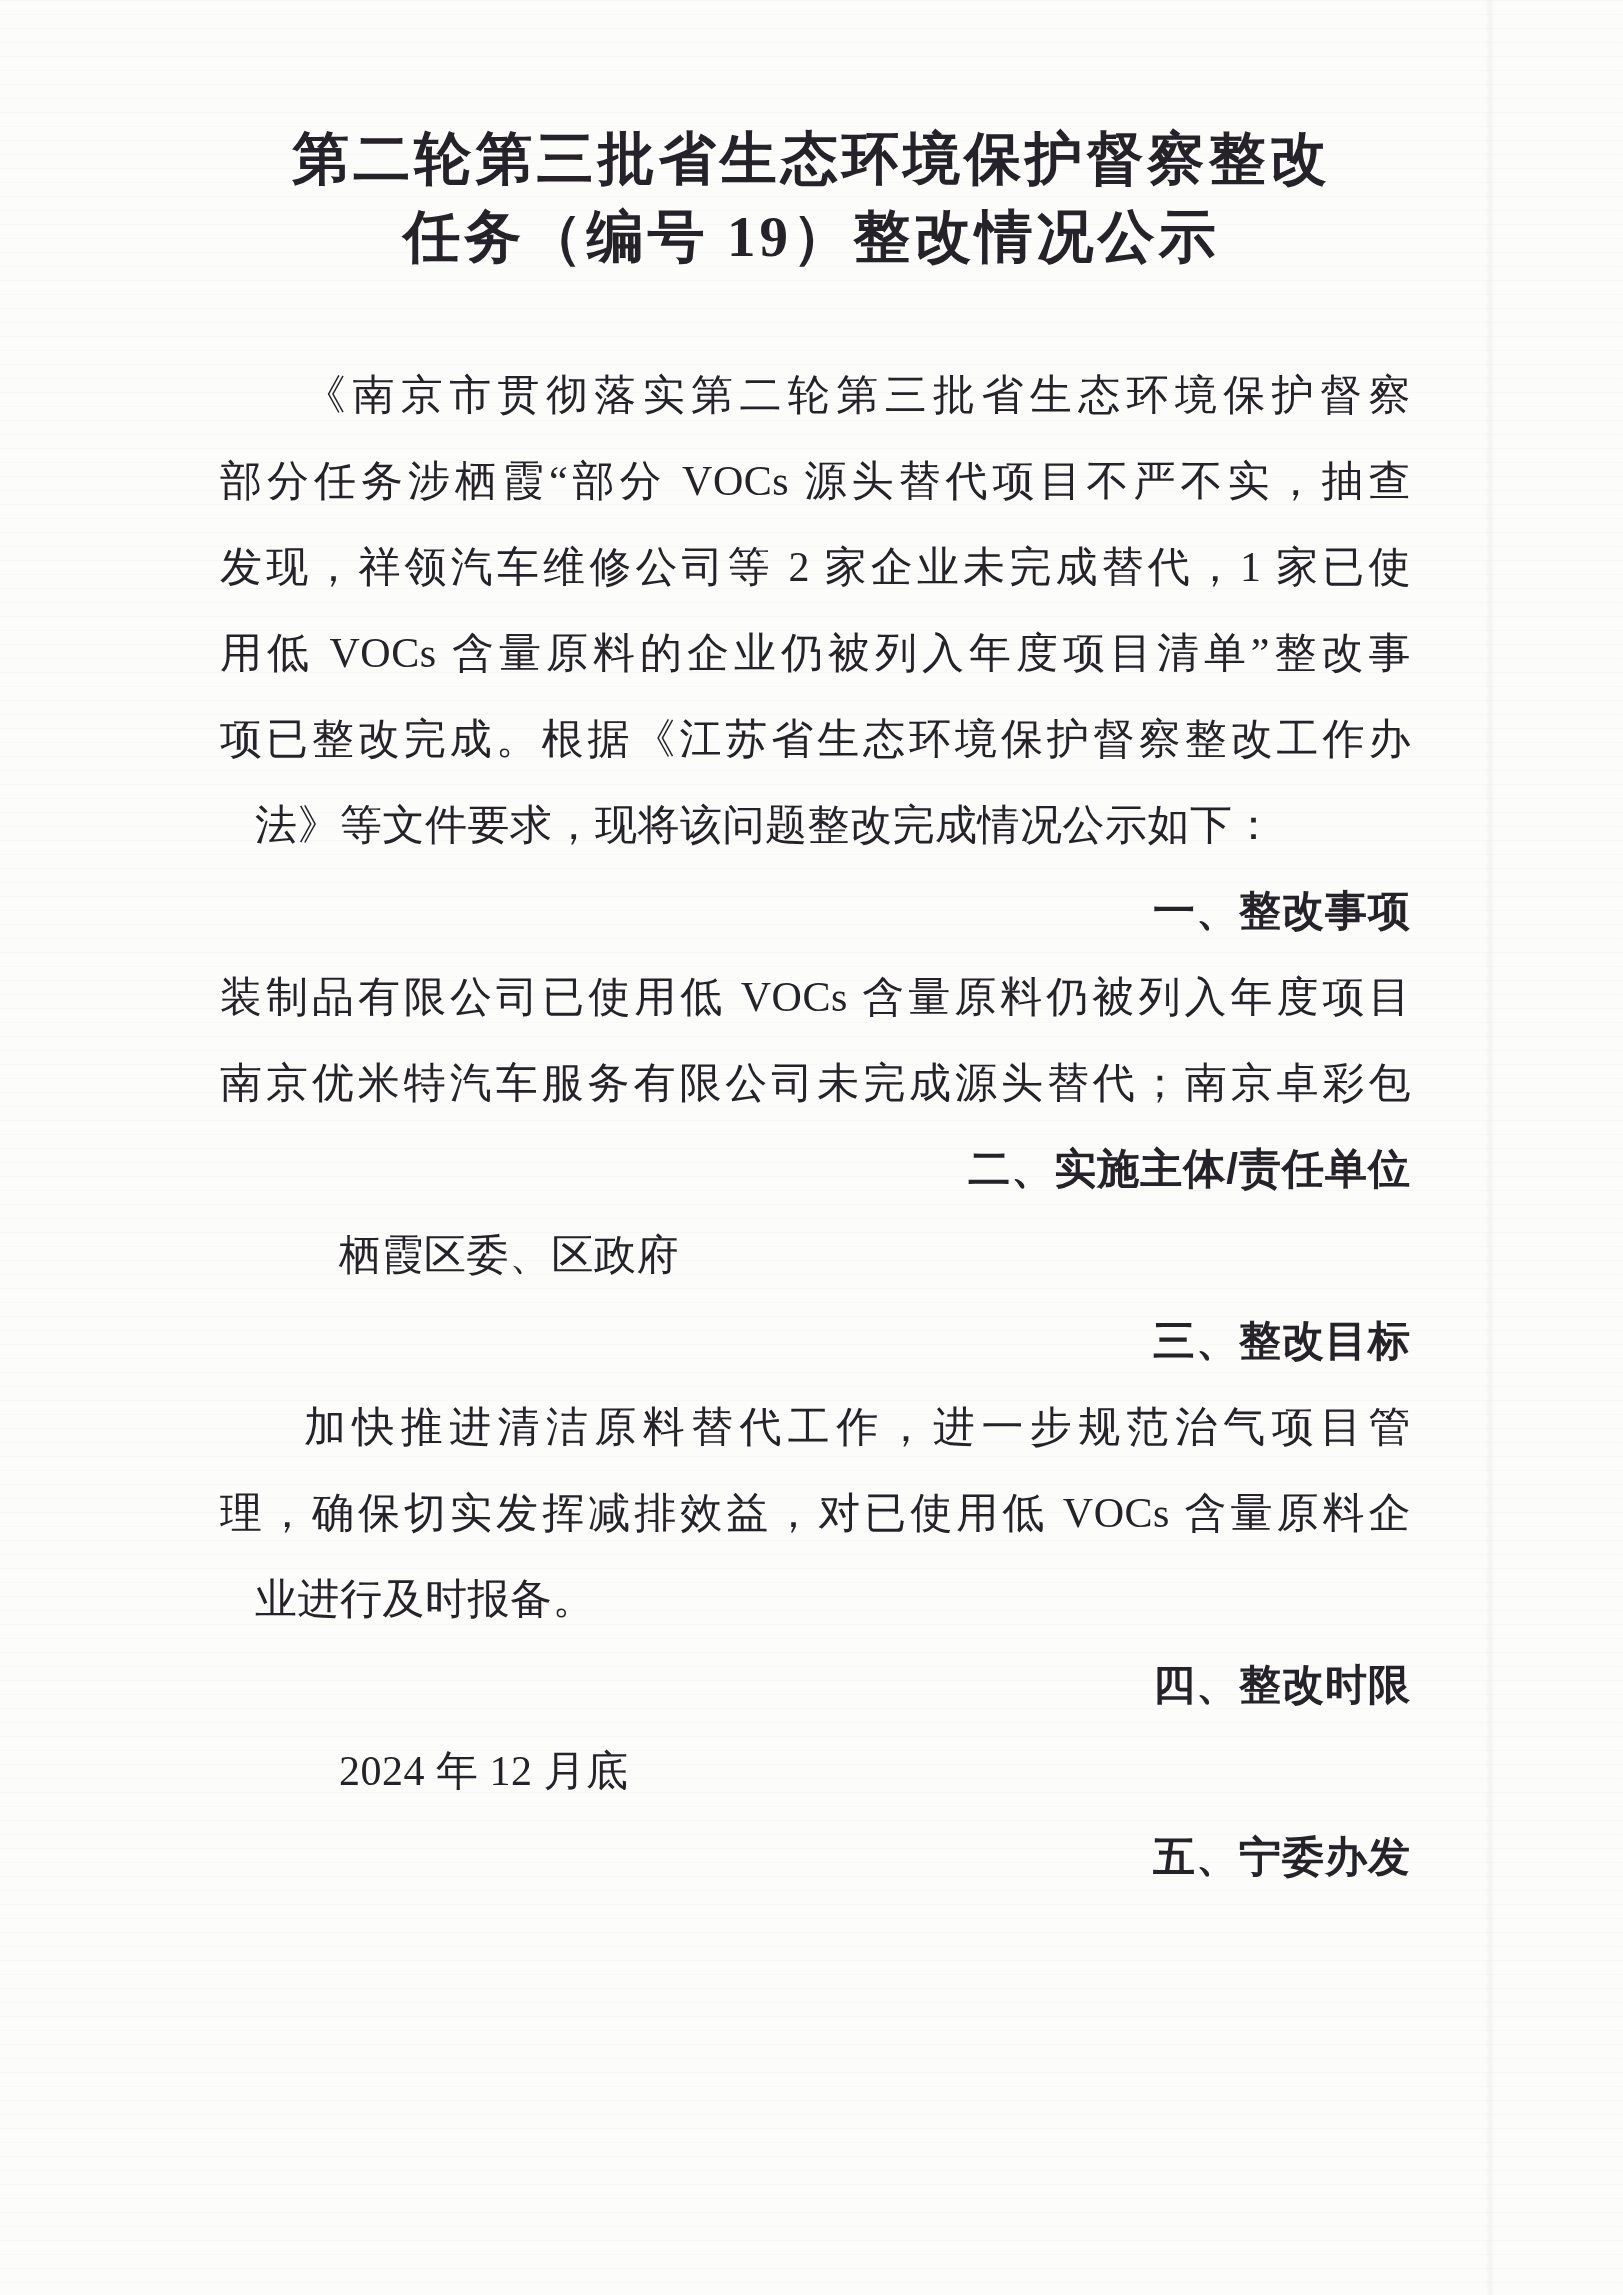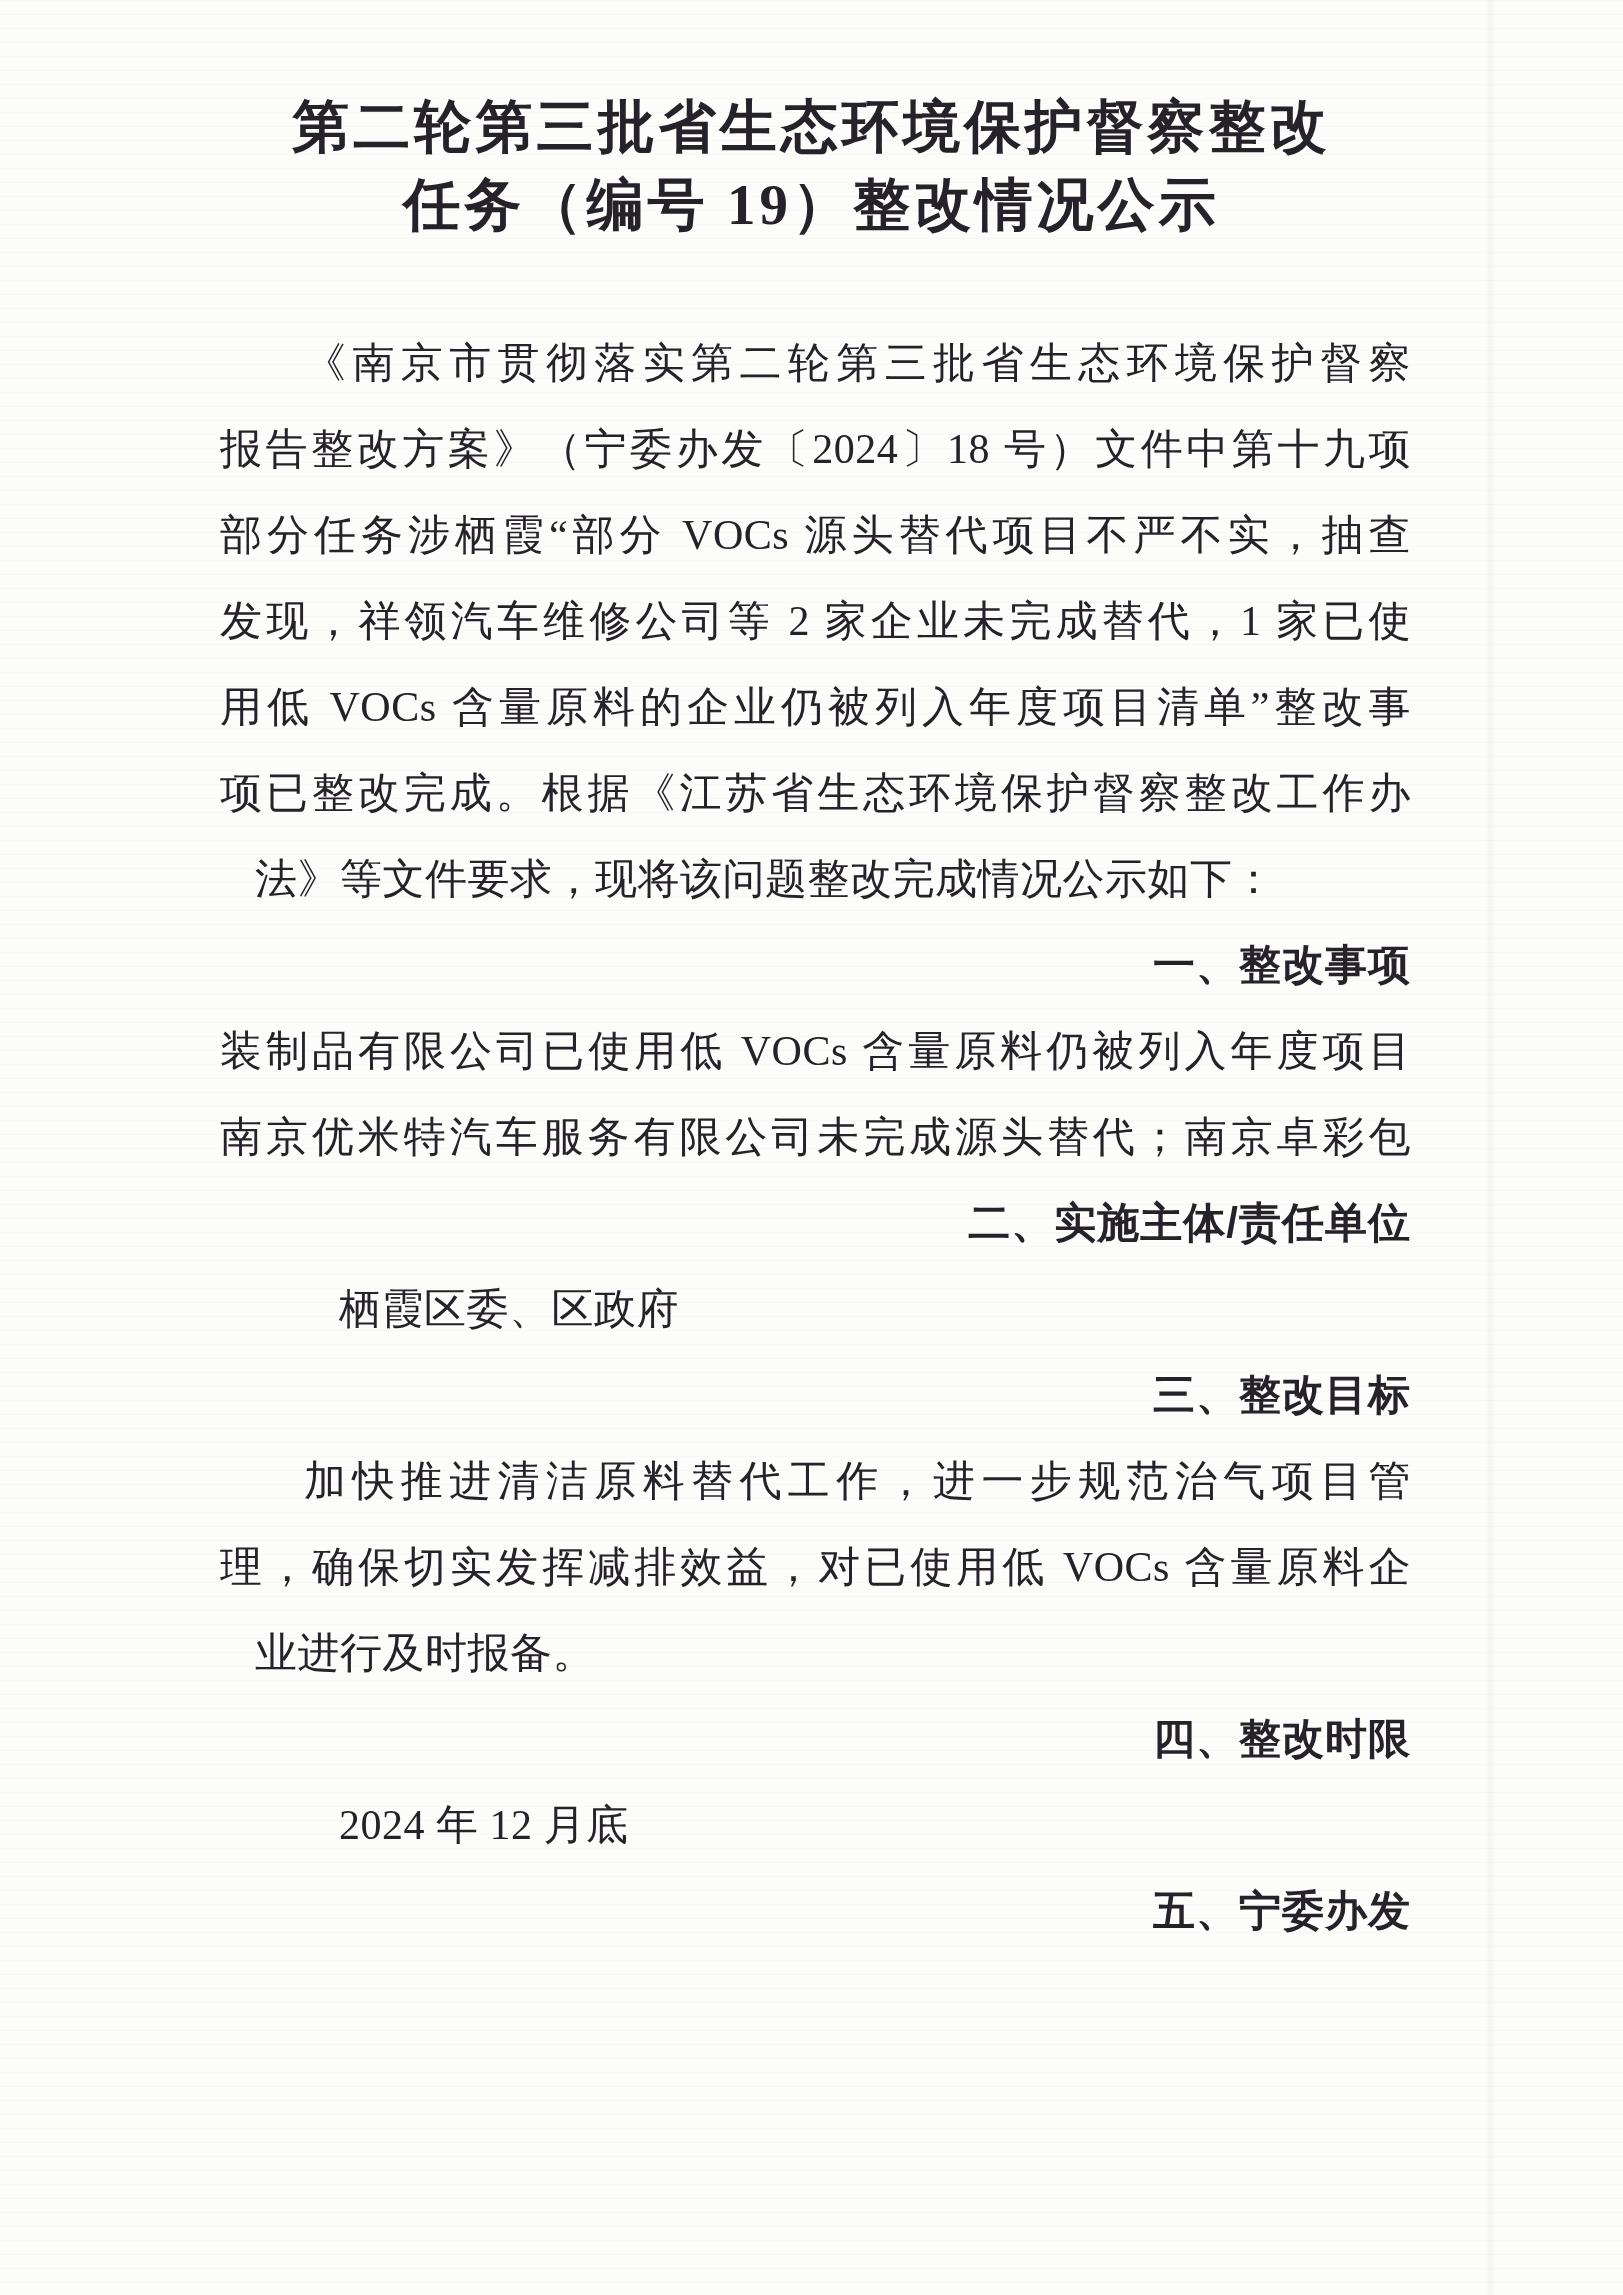--- a/index.html
+++ b/index.html
@@ -7,21 +7,21 @@
     padding: 0;
     background: #e8e8e6;
   }
   .page {
     position: relative;
     width: 1623px;
     height: 2295px;
     margin: 0 auto;
     background: #fcfcfa;
     box-sizing: border-box;
-    padding-top: 88px;
+    padding-top: 120px;
     overflow: hidden;
     font-family: "Liberation Serif", "DejaVu Serif", serif;
     color: #26222a;
   }
   
   .page::before {
     content: "";
     position: absolute;
     inset: 0;
     background:
@@ -76,21 +76,20 @@
 <div class="page">
 
   <div class="title-block">
     <div class="t-line">第二轮第三批省生态环境保护督察整改</div>
     <div class="t-line">任务（编号 19）整改情况公示</div>
   </div>
 
   <div class="content">
 
     <div class="b-line first">《南京市贯彻落实第二轮第三批省生态环境保护督察</div>
-    <div class="b-line">报告整改方案》（宁委办发〔2024〕18 号）文件中第十九项</div>
     <div class="b-line">部分任务涉栖霞“部分 VOCs 源头替代项目不严不实，抽查</div>
     <div class="b-line">发现，祥领汽车维修公司等 2 家企业未完成替代，1 家已使</div>
     <div class="b-line">用低 VOCs 含量原料的企业仍被列入年度项目清单”整改事</div>
     <div class="b-line">项已整改完成。根据《江苏省生态环境保护督察整改工作办</div>
     <div class="b-line end">法》等文件要求，现将该问题整改完成情况公示如下：</div>
 
     <div class="heading">一、整改事项</div>
     <div class="b-line">装制品有限公司已使用低 VOCs 含量原料仍被列入年度项目</div>
     <div class="b-line">南京优米特汽车服务有限公司未完成源头替代；南京卓彩包</div>
 

